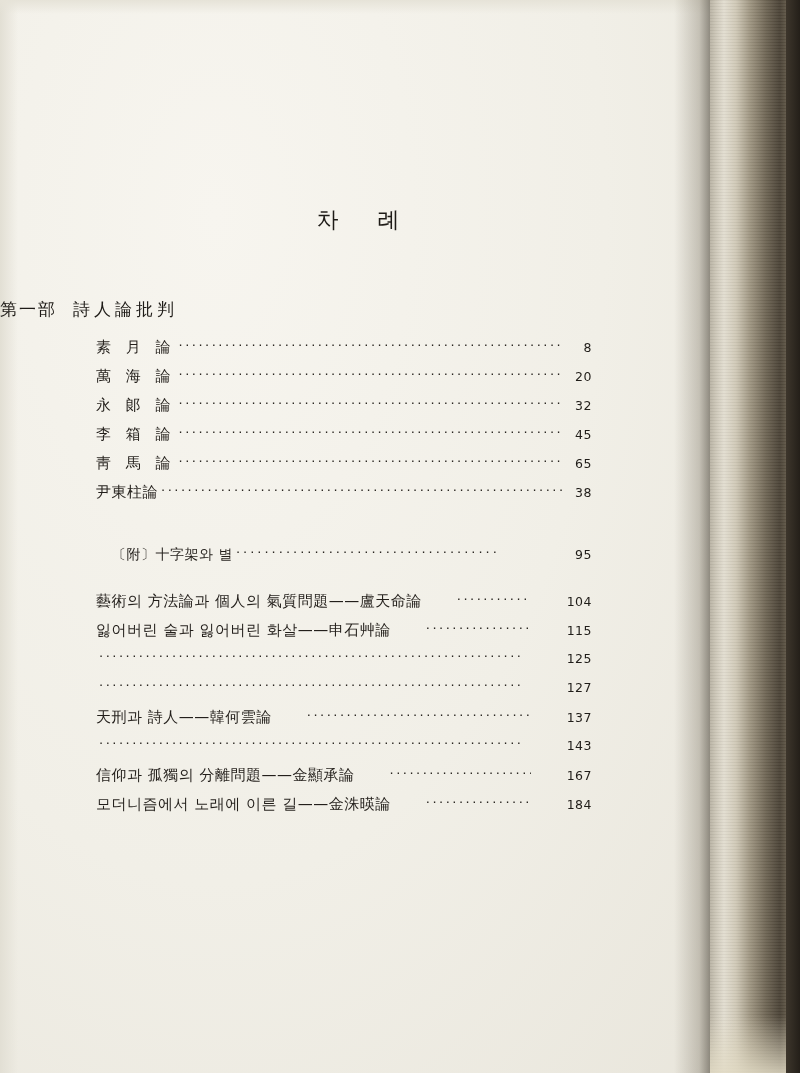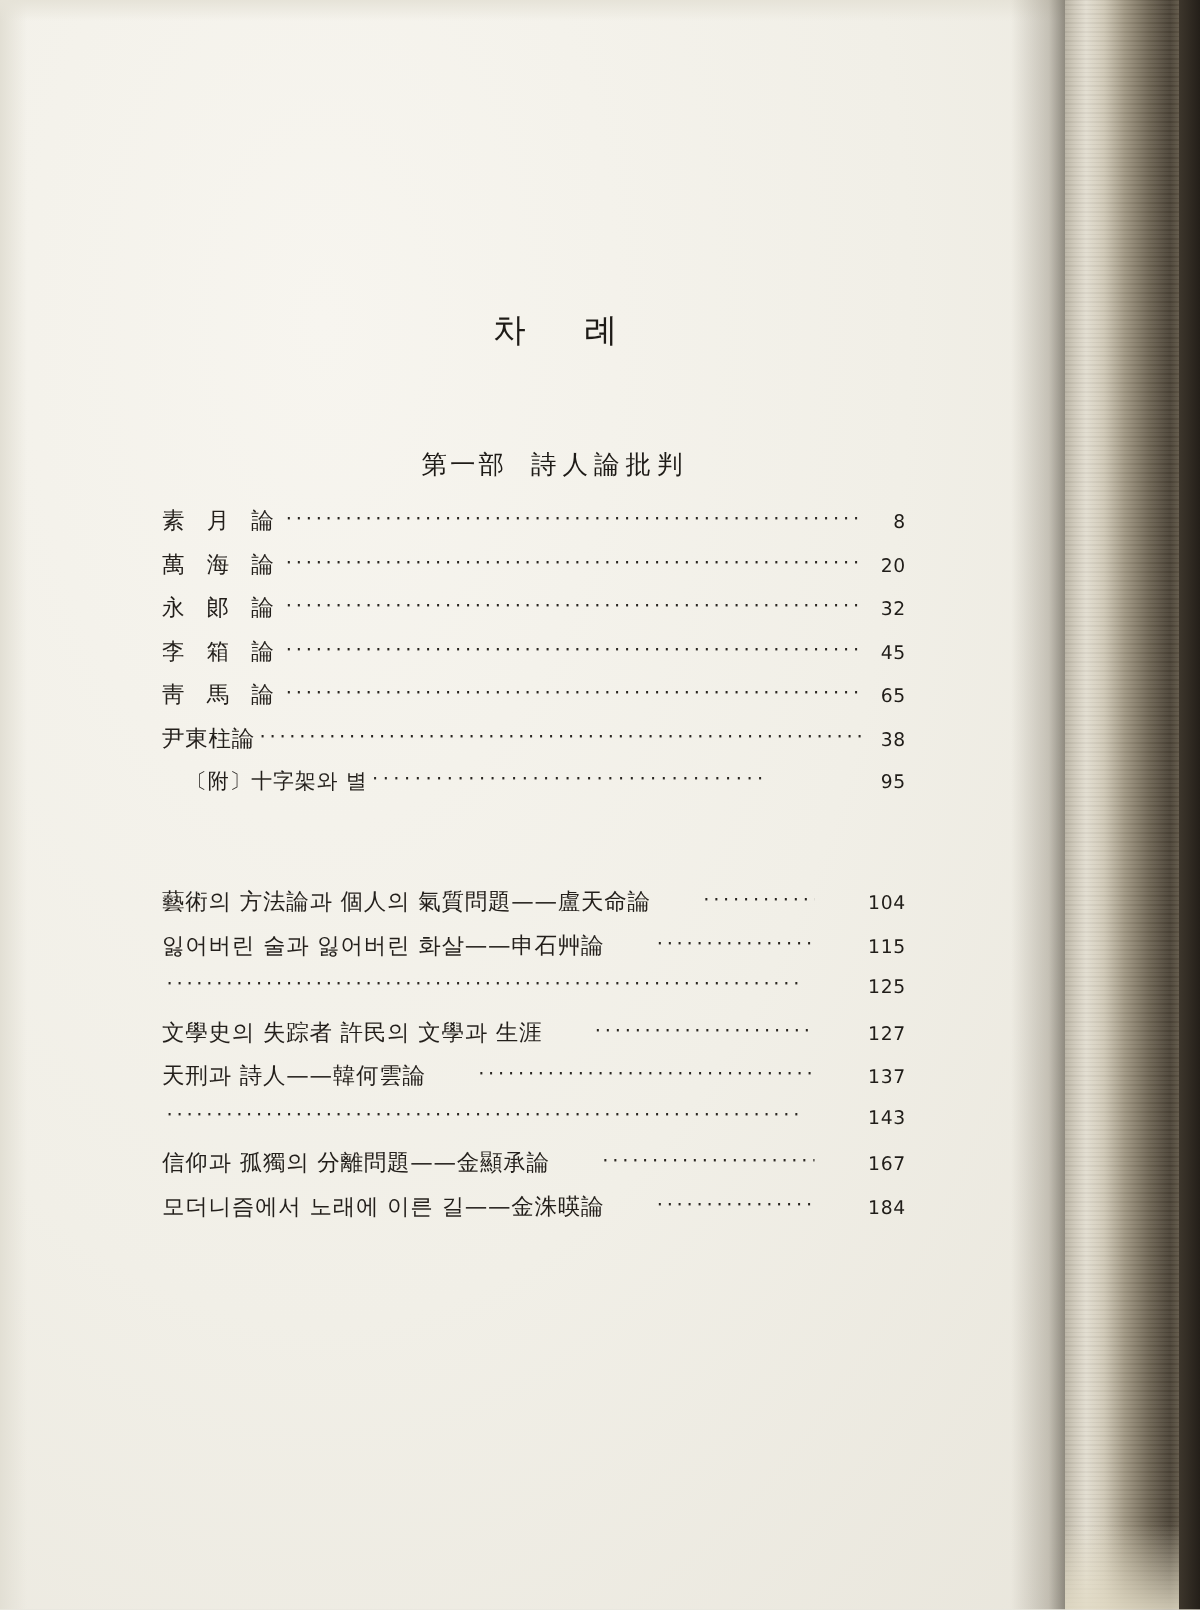--- a/index.html
+++ b/index.html
@@ -86,40 +86,39 @@
   }
   .paper-edge-top {
     position: absolute;
     top: 0; left: 0;
     width: 716px; height: 14px;
     background: linear-gradient(to bottom, #e6e3d8, rgba(243,241,234,0));
   }
   .content {
     position: absolute;
     top: 0;
-    left: 12px;
+    left: 0;
     width: 716px;
     height: 1073px;
     color: #24211d;
   }
   
   .toc-title {
     position: absolute;
     top: 205px;
     left: 0;
     width: 716px;
     text-align: center;
     font-family: "DejaVu Sans", sans-serif;
     font-size: 22px;
     letter-spacing: 16px;
     text-indent: 16px;
     color: #1e1b17;
   }
   .part-heading {
-    text-align: center;
     font-size: 17px;
     letter-spacing: 2px;
     color: #1e1b17;
     margin: 0;
   }
   .part1 {
     position: absolute;
     top: 298px;
     left: 0;
     width: 716px;
@@ -172,20 +171,21 @@
     flex: 0 0 auto;
     font-size: 12.5px;
     letter-spacing: 0.5px;
     min-width: 26px;
     text-align: right;
     color: #201d19;
   }
   .entry.appendix {
     padding-left: 16px;
     font-size: 14px;
+    margin-top: 33px;
   }
   .entry.appendix .dots { letter-spacing: 3px; }
 </style>
 </head>
 <body>
 
 <div id="page">
 
   <div class="paper">
     <div class="paper-edge-left"></div>
@@ -248,21 +248,20 @@
       <div class="entry">
         <span class="label">잃어버린 술과 잃어버린 화살——申石艸論</span>
         <span class="dots">································································</span>
         <span class="page">115</span>
       </div>
       <div class="entry">
         <span class="dots">································································</span>
         <span class="page">125</span>
       </div>
       <div class="entry">
-        <span class="label">文學史의 失踪者 許民의 文學과 生涯</span>
         <span class="dots">································································</span>
         <span class="page">127</span>
       </div>
       <div class="entry">
         <span class="label">天刑과 詩人——韓何雲論</span>
         <span class="dots">································································</span>
         <span class="page">137</span>
       </div>
       <div class="entry">
         <span class="dots">································································</span>

